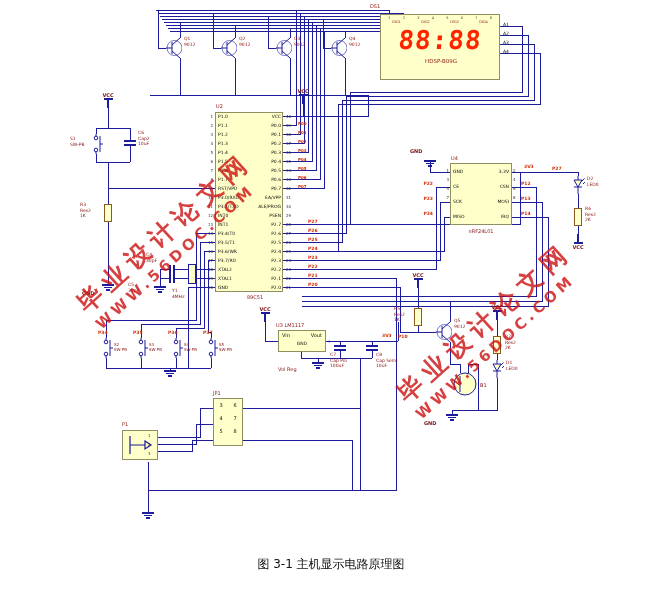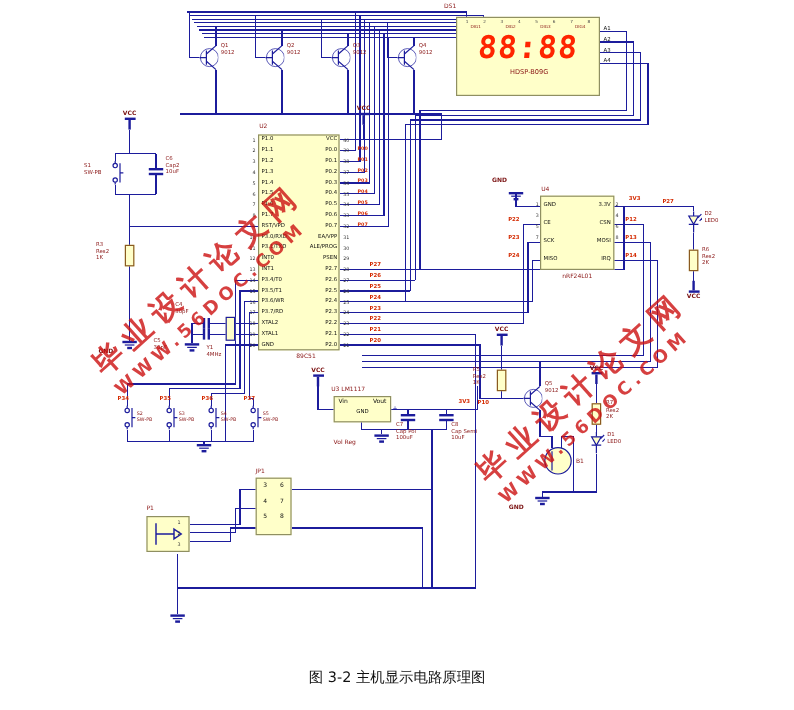--- a/index.html
+++ b/index.html
@@ -656,15 +656,15 @@
 
   <div class="abs wm" style="left:70px;top:295px">
     <div class="l1">毕业设计论文网</div>
     <div class="l2">WWW.56DOC.COM</div>
   </div>
   <div class="abs wm" style="left:390px;top:385px">
     <div class="l1">毕业设计论文网</div>
     <div class="l2">WWW.56DOC.COM</div>
   </div>
 
-  <div class="abs caption" style="left:0;top:556px">图 3-2  主机显示电路原理图</div>
+  <div class="abs caption" style="left:0;top:556px">图 3-1  主机显示电路原理图</div>
 
 </div>
 
 </body></html>

